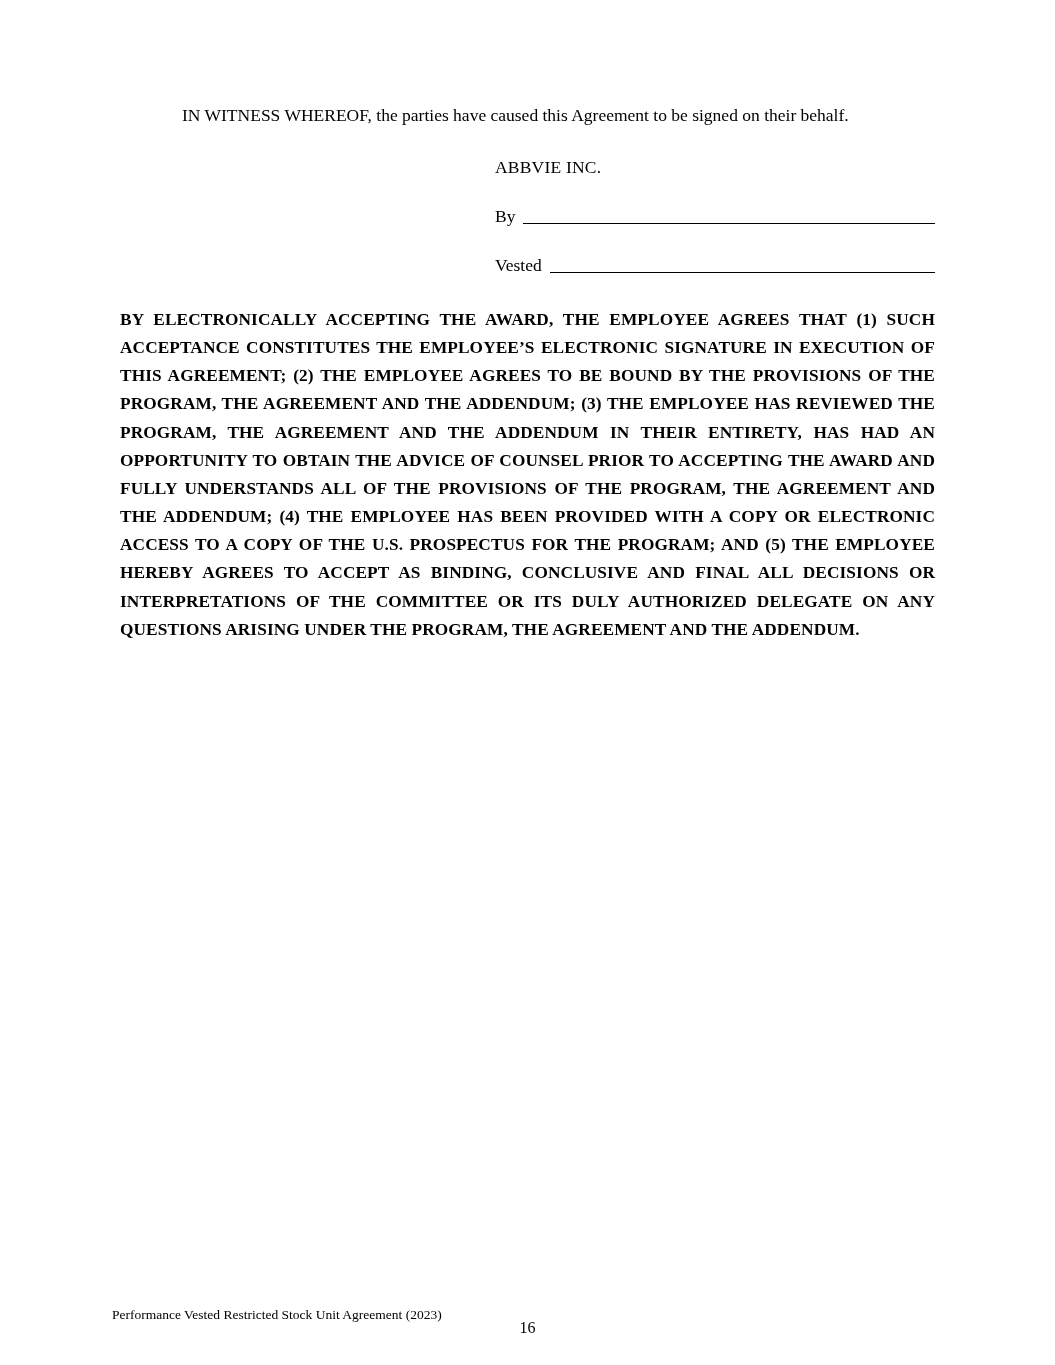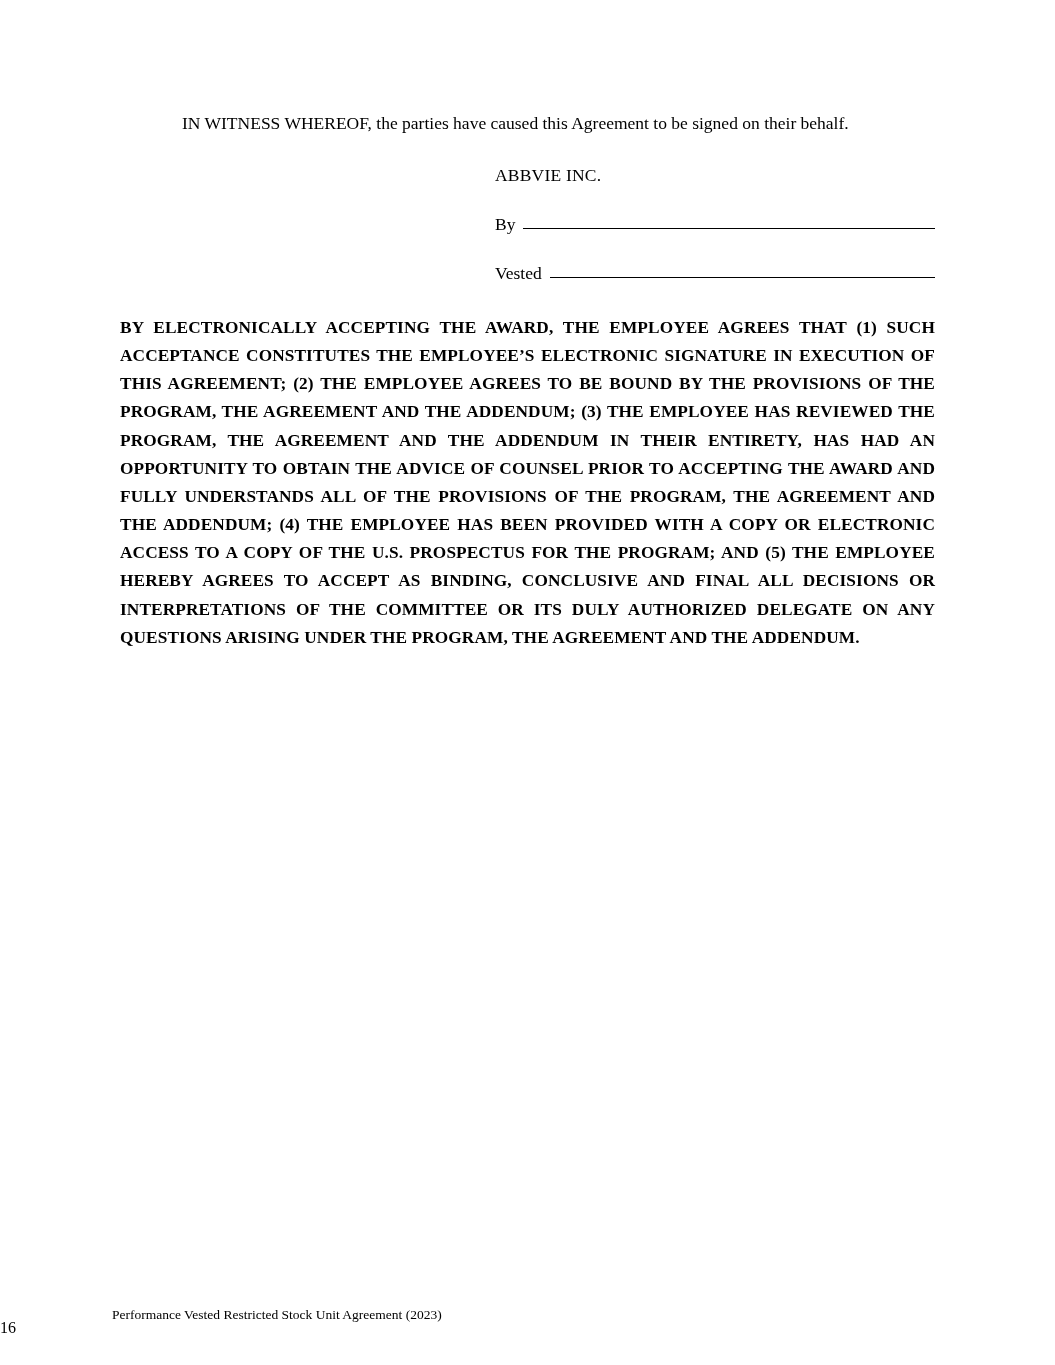--- a/index.html
+++ b/index.html
@@ -18,41 +18,41 @@
   .page {
     position: relative;
     width: 1055px;
     height: 1365px;
     box-sizing: border-box;
     padding: 0;
   }
   .content {
     position: absolute;
     left: 120px;
-    top: 112px;
+    top: 104px;
     width: 815px;
   }
   .witness-line {
     font-size: 17.5px;
     line-height: 1.3;
     text-indent: 62px;
     margin: 0 0 30px 0;
   }
   .sig-block {
     margin-left: 375px;
     width: 440px;
   }
   .company-name {
     font-size: 17.5px;
     margin: 18px 0 0 0;
     letter-spacing: 0.2px;
   }
   .field-row {
     display: flex;
-    align-items: flex-start;
+    align-items: center;
     margin-top: 28px;
     font-size: 17.5px;
   }
   .field-label {
     white-space: nowrap;
   }
   .field-rule {
     flex: 1 1 auto;
     border-bottom: 1px solid #000;
     height: 14px;
@@ -84,20 +84,21 @@
     left: 0;
     right: 0;
     bottom: 42px;
     width: 1055px;
   }
   .page-number {
     position: absolute;
     left: 0;
     right: 0;
     bottom: 28px;
+    text-align: center;
     font-size: 16px;
   }
   .footer-note {
     position: absolute;
     left: 112px;
     bottom: 0;
     font-size: 13.5px;
   }
 </style>
 </head>

